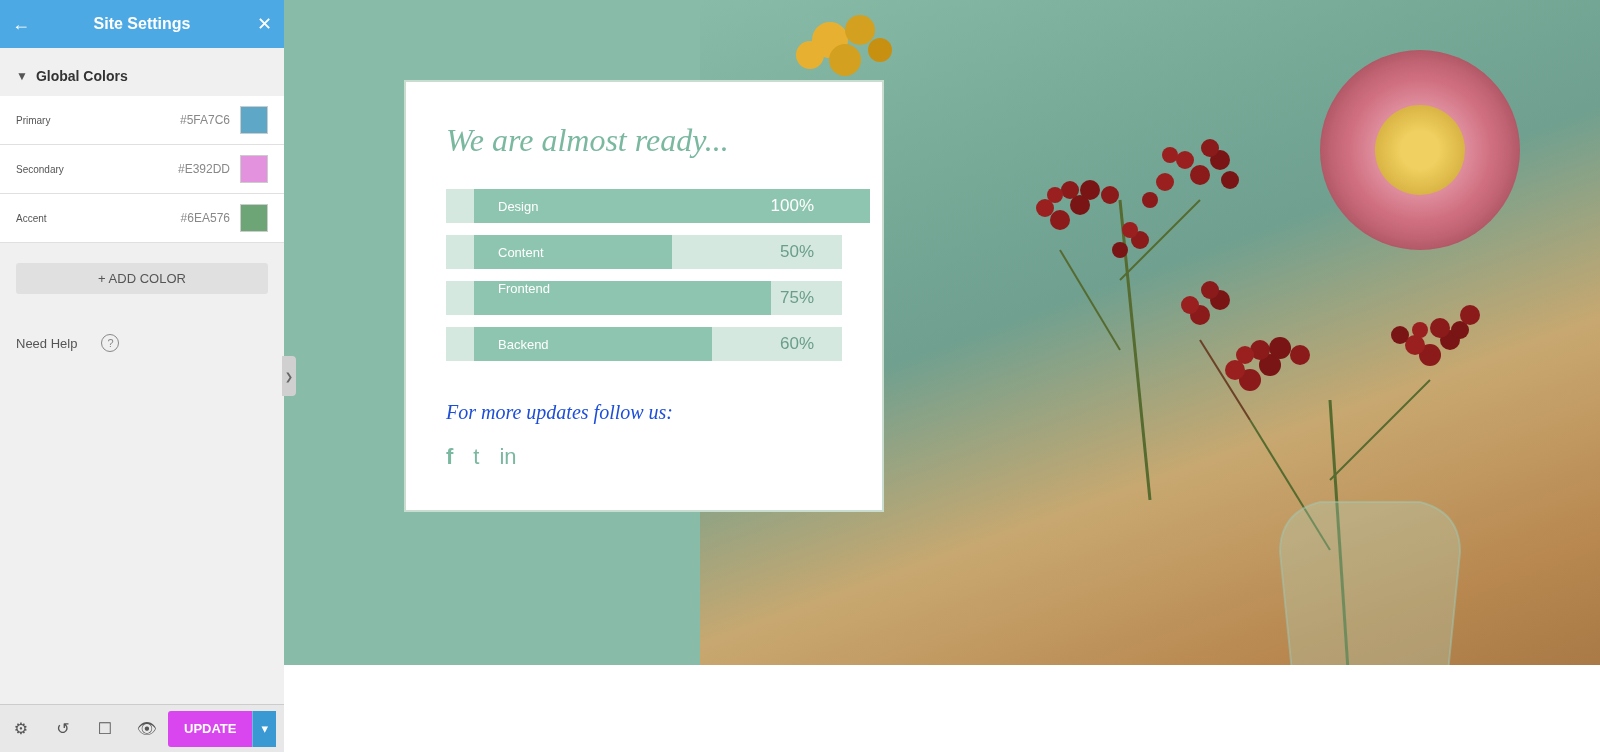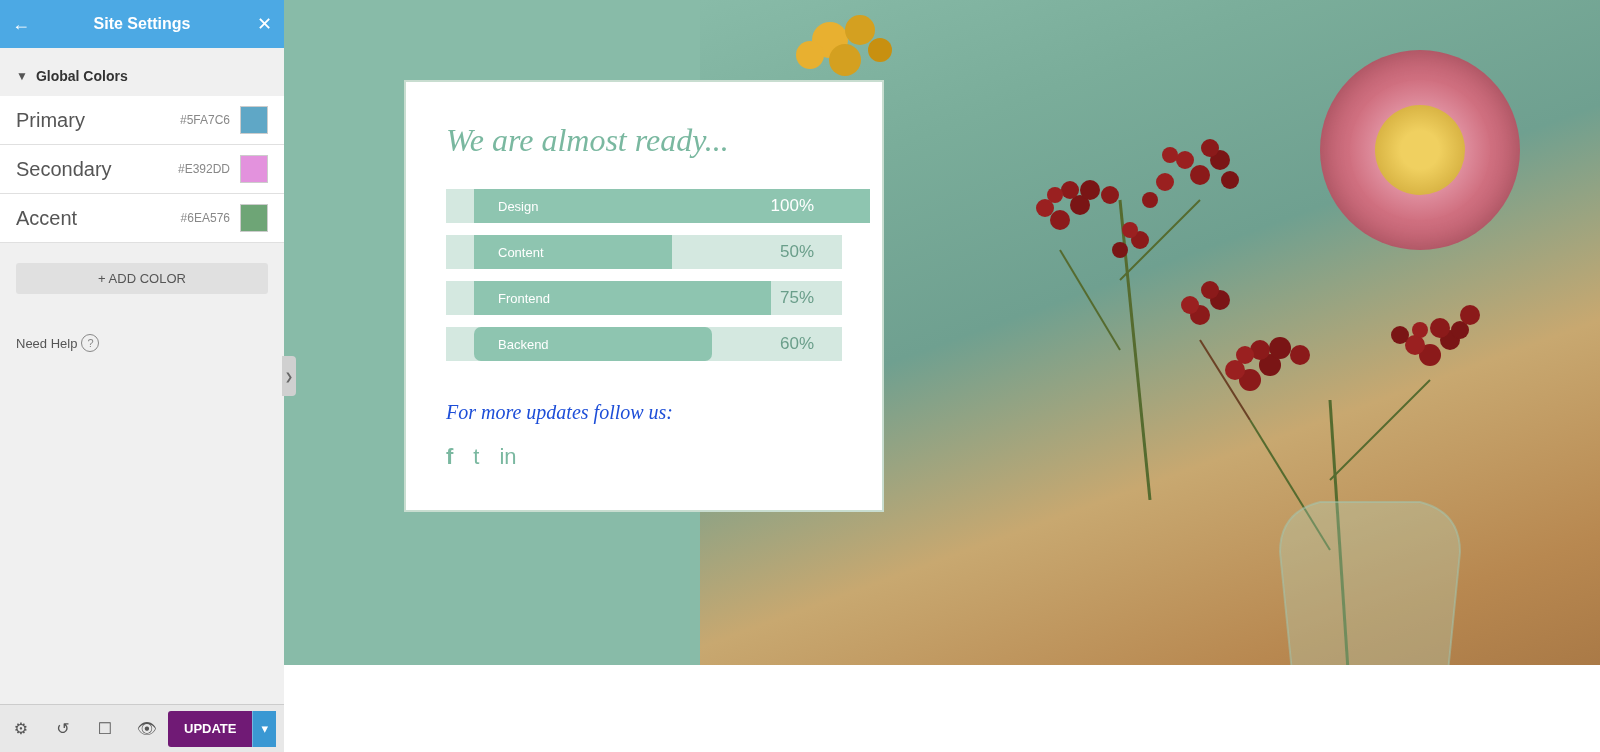--- a/index.html
+++ b/index.html
@@ -77,21 +77,21 @@
     .color-row {
       display: flex;
       align-items: center;
       padding: 10px 16px;
       border-bottom: 1px solid #e0e0e0;
       background: white;
     }
 
     .color-label {
       flex: 1;
-      font-size: 20px;
+      font-size: 10px;
       color: #555;
     }
 
     .color-hex {
       font-size: 12px;
       color: #888;
       margin-right: 10px;
       margin-left: 16px;
     }
 
@@ -119,21 +119,21 @@
       display: flex;
       align-items: center;
       justify-content: center;
       gap: 6px;
     }
 
     .need-help-section {
       padding: 20px 16px;
       display: flex;
       align-items: center;
-      gap: 4px;
+      gap: 24px;
       color: #555;
       font-size: 13px;
     }
 
     .help-icon {
       width: 18px;
       height: 18px;
       border-radius: 50%;
       border: 1px solid #888;
       display: flex;
@@ -181,21 +181,21 @@
       height: 48px;
       display: flex;
       align-items: center;
       justify-content: center;
       cursor: pointer;
       color: #555;
       font-size: 16px;
     }
 
     .toolbar-update-btn {
-      background: #701a75;
+      background: #d946ef;
       color: white;
       border: none;
       padding: 8px 16px;
       font-size: 13px;
       font-weight: 600;
       cursor: pointer;
       height: 36px;
       border-radius: 3px 0 0 3px;
     }
 
@@ -478,30 +478,30 @@
         <div class="progress-bar-wrapper" style="background:#d4e8e0;">
           <div class="progress-bar-fill" style="width:50%;background:#8ec5b0;display:flex;align-items:center;">
             <span class="progress-bar-label">Content</span>
           </div>
           <span class="progress-bar-percent">50%</span>
         </div>
       </div>
 
       <div class="progress-bar-container">
         <div class="progress-bar-wrapper" style="background:#d4e8e0;">
-          <div class="progress-bar-fill" style="width:75%;background:#8ec5b0;display:flex;align-items:center;">
+          <div class="progress-bar-fill" style="width:75%;background:#8ec5b0;display:flex;align-items:flex-start;">
             <span class="progress-bar-label">Frontend</span>
           </div>
           <span class="progress-bar-percent">75%</span>
         </div>
       </div>
 
       <div class="progress-bar-container">
         <div class="progress-bar-wrapper" style="background:#d4e8e0;">
-          <div class="progress-bar-fill" style="width:60%;background:#8ec5b0;display:flex;align-items:center;border-radius:7px;">
+          <div class="progress-bar-fill" style="width:60%;background:#8ec5b0;display:flex;align-items:center;">
             <span class="progress-bar-label">Backend</span>
           </div>
           <span class="progress-bar-percent">60%</span>
         </div>
       </div>
 
     </div>
 
     <div class="preview-follow">For more updates follow us:</div>
 

